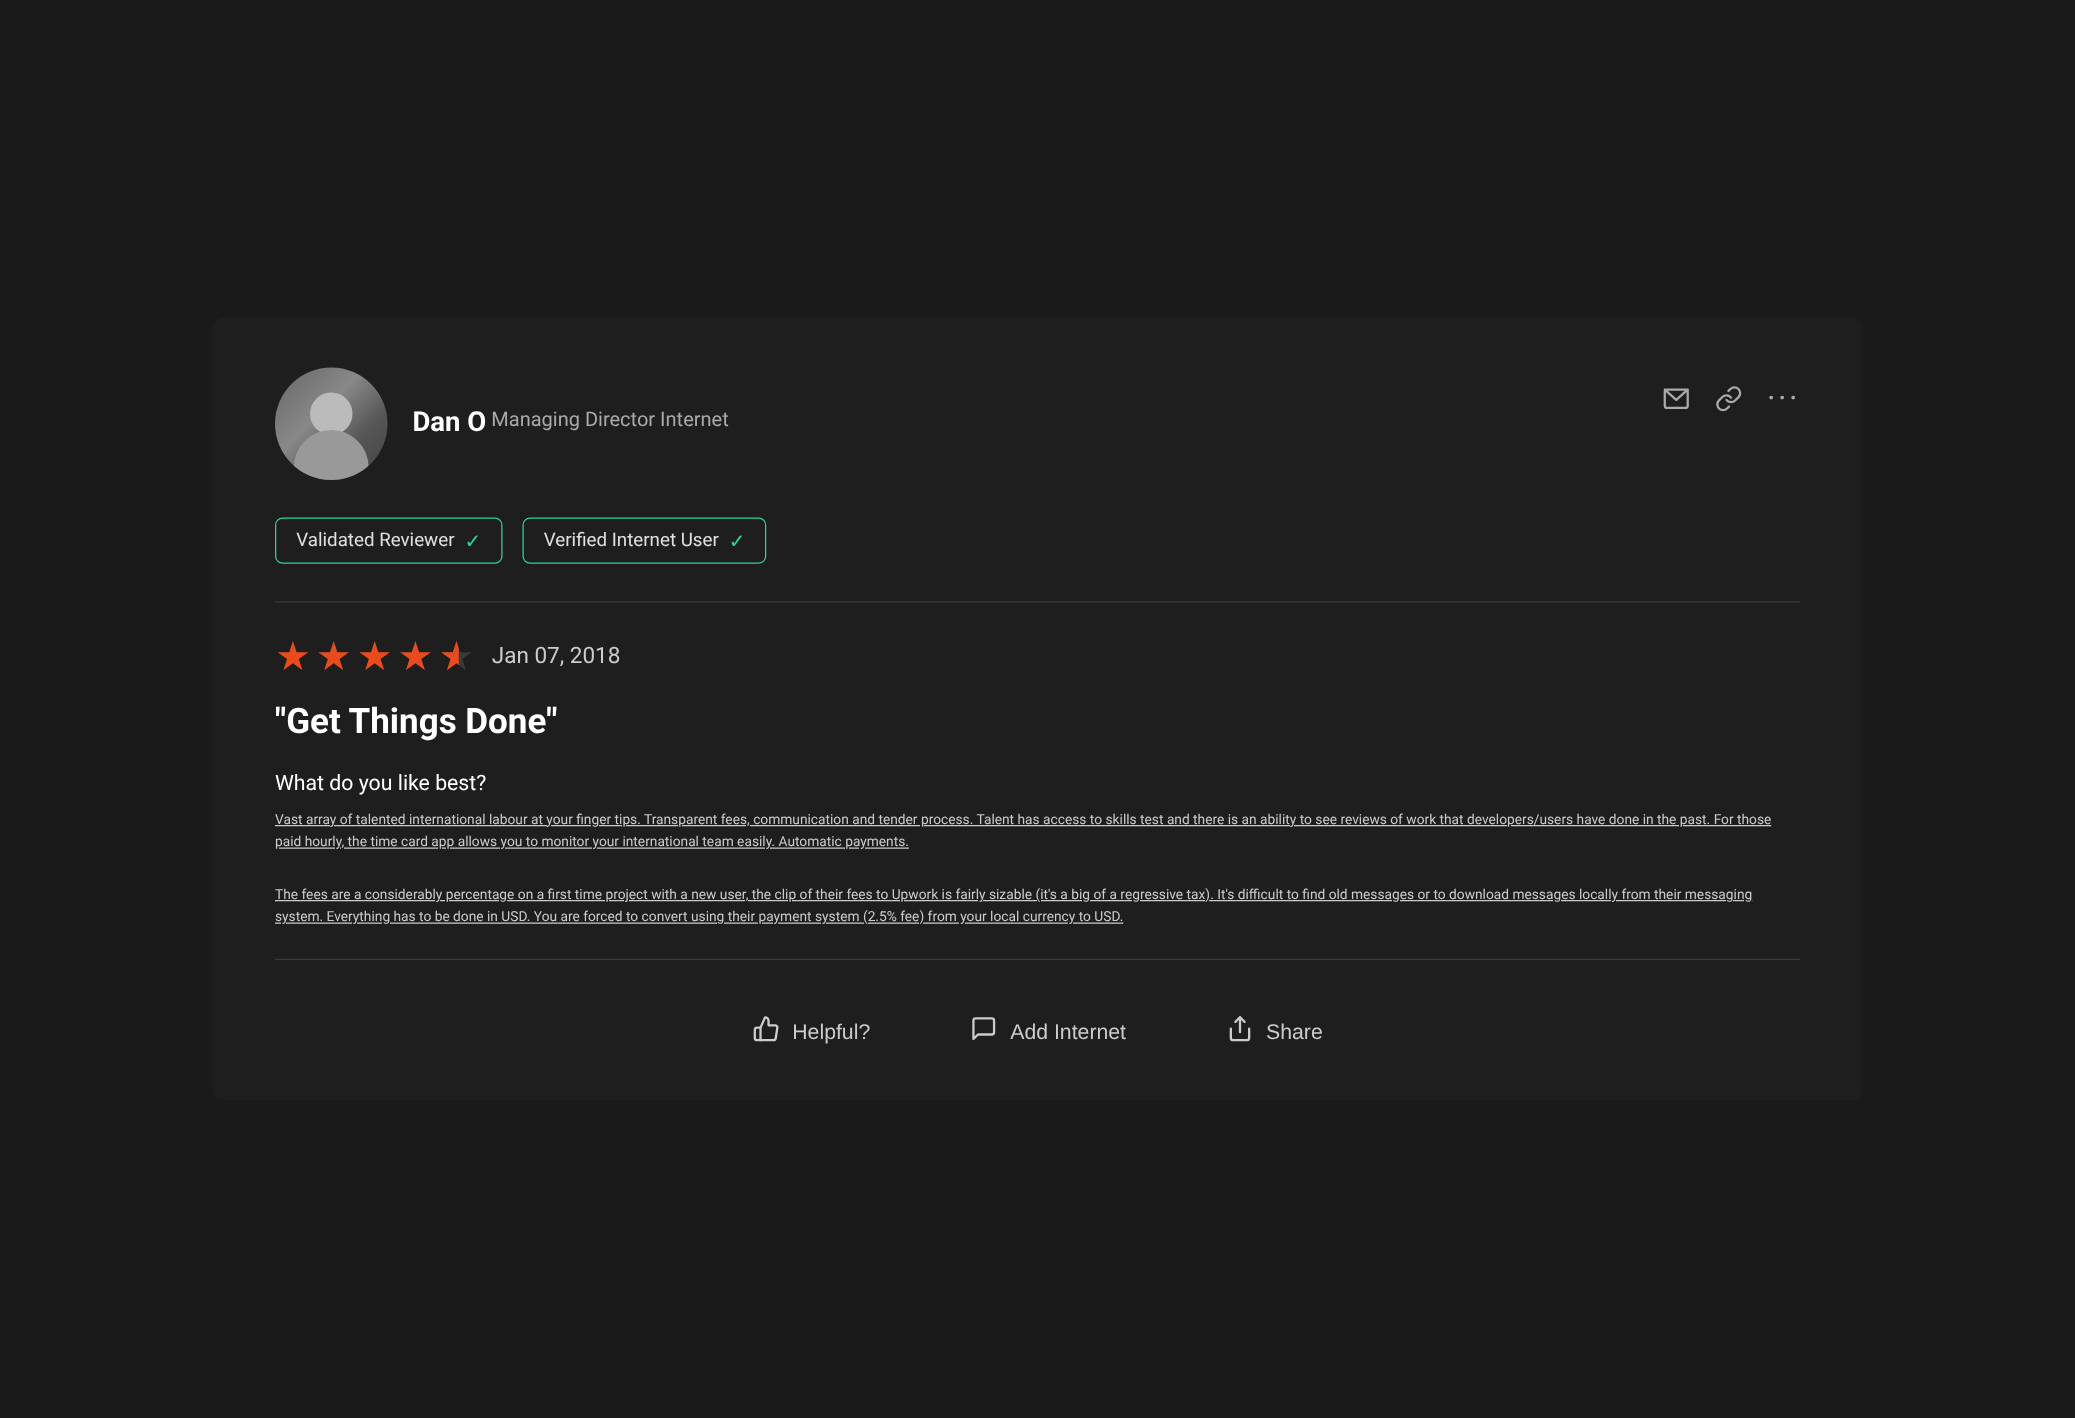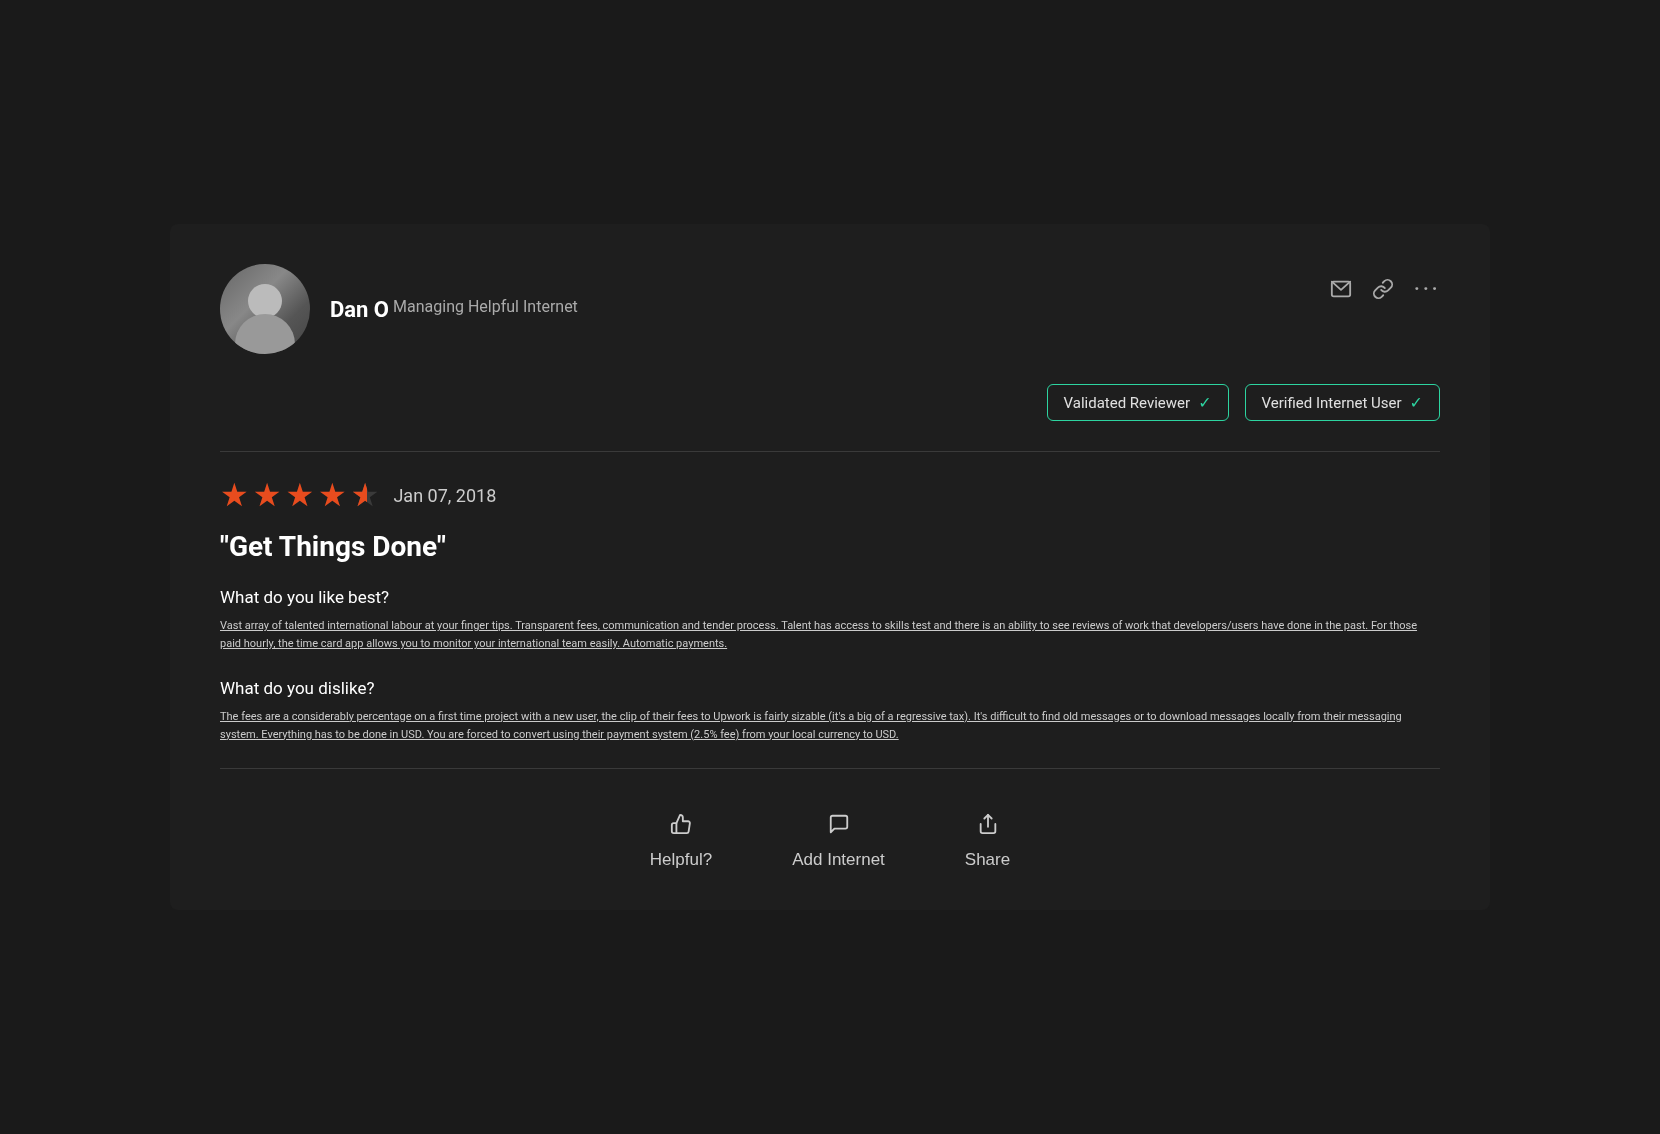--- a/index.html
+++ b/index.html
@@ -112,21 +112,20 @@
       align-items: center;
       justify-content: center;
     }
 
     
     .badges {
       display: flex;
       gap: 16px;
       margin-bottom: 30px;
       flex-wrap: wrap;
-      justify-content: flex-end;
     }
 
     .badge {
       border: 1.5px solid #2dd4a0;
       border-radius: 6px;
       padding: 8px 16px;
       font-size: 15px;
       color: #e0e0e0;
       display: flex;
       align-items: center;
@@ -221,21 +220,20 @@
     .footer-btn {
       display: flex;
       align-items: center;
       gap: 10px;
       font-size: 17px;
       color: #ccc;
       cursor: pointer;
       background: none;
       border: none;
       padding: 0;
-      flex-direction: column;
     }
 
     .footer-btn-icon {
       font-size: 20px;
       color: #ccc;
     }
 
     
     .icon-svg {
       width: 22px;
@@ -250,21 +248,21 @@
 </head>
 <body>
 
 <div class="card">
 
   <div class="header">
     <div class="user-info">
       <div class="avatar-placeholder"></div>
       <div class="user-details">
         <span class="user-name">Dan O</span>
-        <span class="user-title">Managing Helpful</span>
+        <span class="user-title">Managing Director</span>
         <span class="user-company">Internet</span>
       </div>
     </div>
     <div class="header-actions">
       <div class="action-icon">
         <svg class="icon-svg" viewBox="0 0 24 24">
           <rect x="2" y="4" width="20" height="16" rx="2"></rect>
           <polyline points="2,4 12,13 22,4"></polyline>
         </svg>
       </div>
@@ -305,21 +303,20 @@
       </span>
     </div>
     <span class="review-date">Jan 07, 2018</span>
   </div>
 
   <div class="review-title">"Get Things Done"</div>
 
   <div class="section-label">What do you like best?</div>
   <div class="section-text">Vast array of talented international labour at your finger tips. Transparent fees, communication and tender process. Talent has access to skills test and there is an ability to see reviews of work that developers/users have done in the past. For those paid hourly, the time card app allows you to monitor your international team easily. Automatic payments.</div>
 
-  <div class="section-label">What do you dislike?</div>
   <div class="section-text">The fees are a considerably percentage on a first time project with a new user, the clip of their fees to Upwork is fairly sizable (it's a big of a regressive tax). It's difficult to find old messages or to download messages locally from their messaging system. Everything has to be done in USD. You are forced to convert using their payment system (2.5% fee) from your local currency to USD.</div>
 
 
   <div class="divider"></div>
 
   <div class="footer-actions">
     <button class="footer-btn">
       <span class="footer-btn-icon">
         <svg width="22" height="22" viewBox="0 0 24 24" fill="none" stroke="#ccc" stroke-width="2" stroke-linecap="round" stroke-linejoin="round">
           <path d="M14 9V5a3 3 0 0 0-3-3l-4 9v11h11.28a2 2 0 0 0 2-1.7l1.38-9a2 2 0 0 0-2-2.3z"></path>

